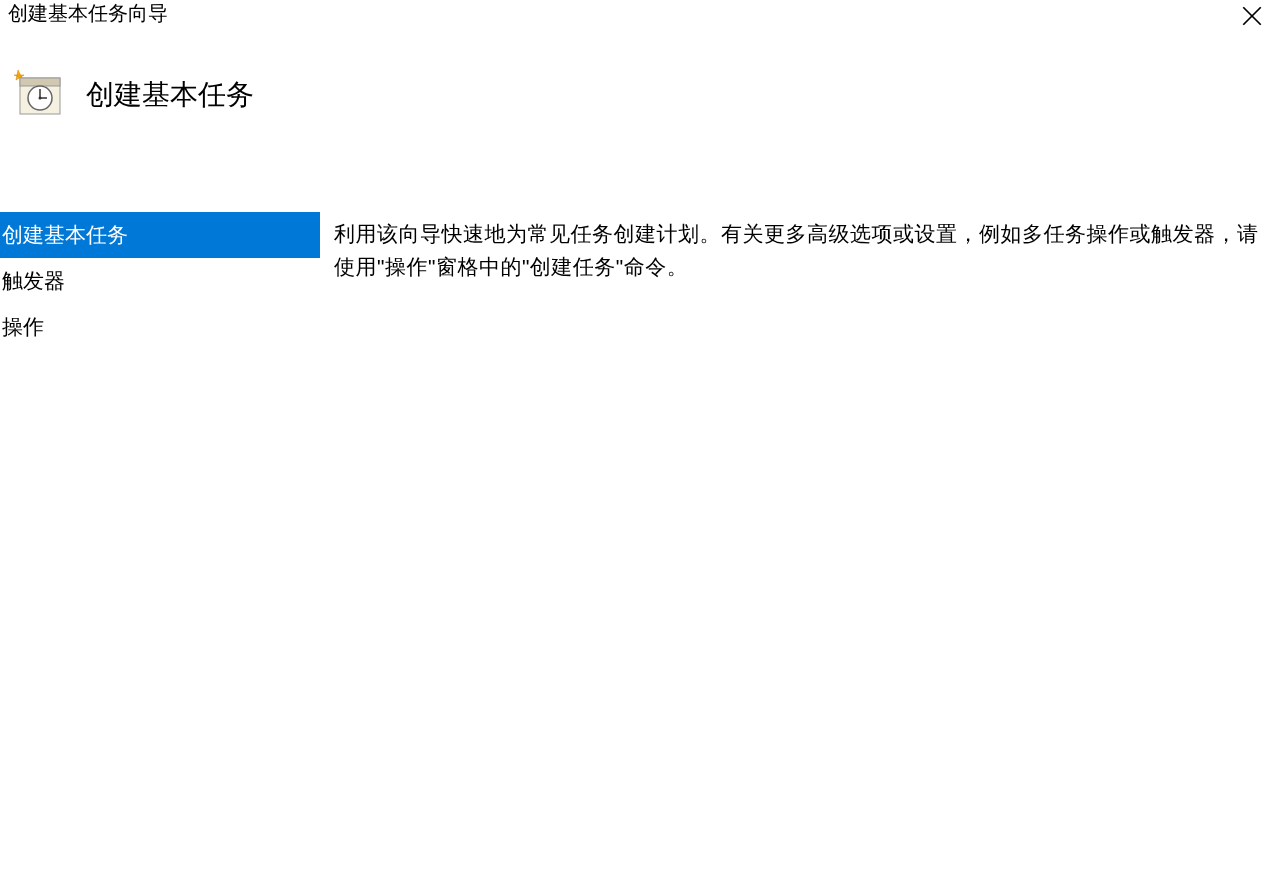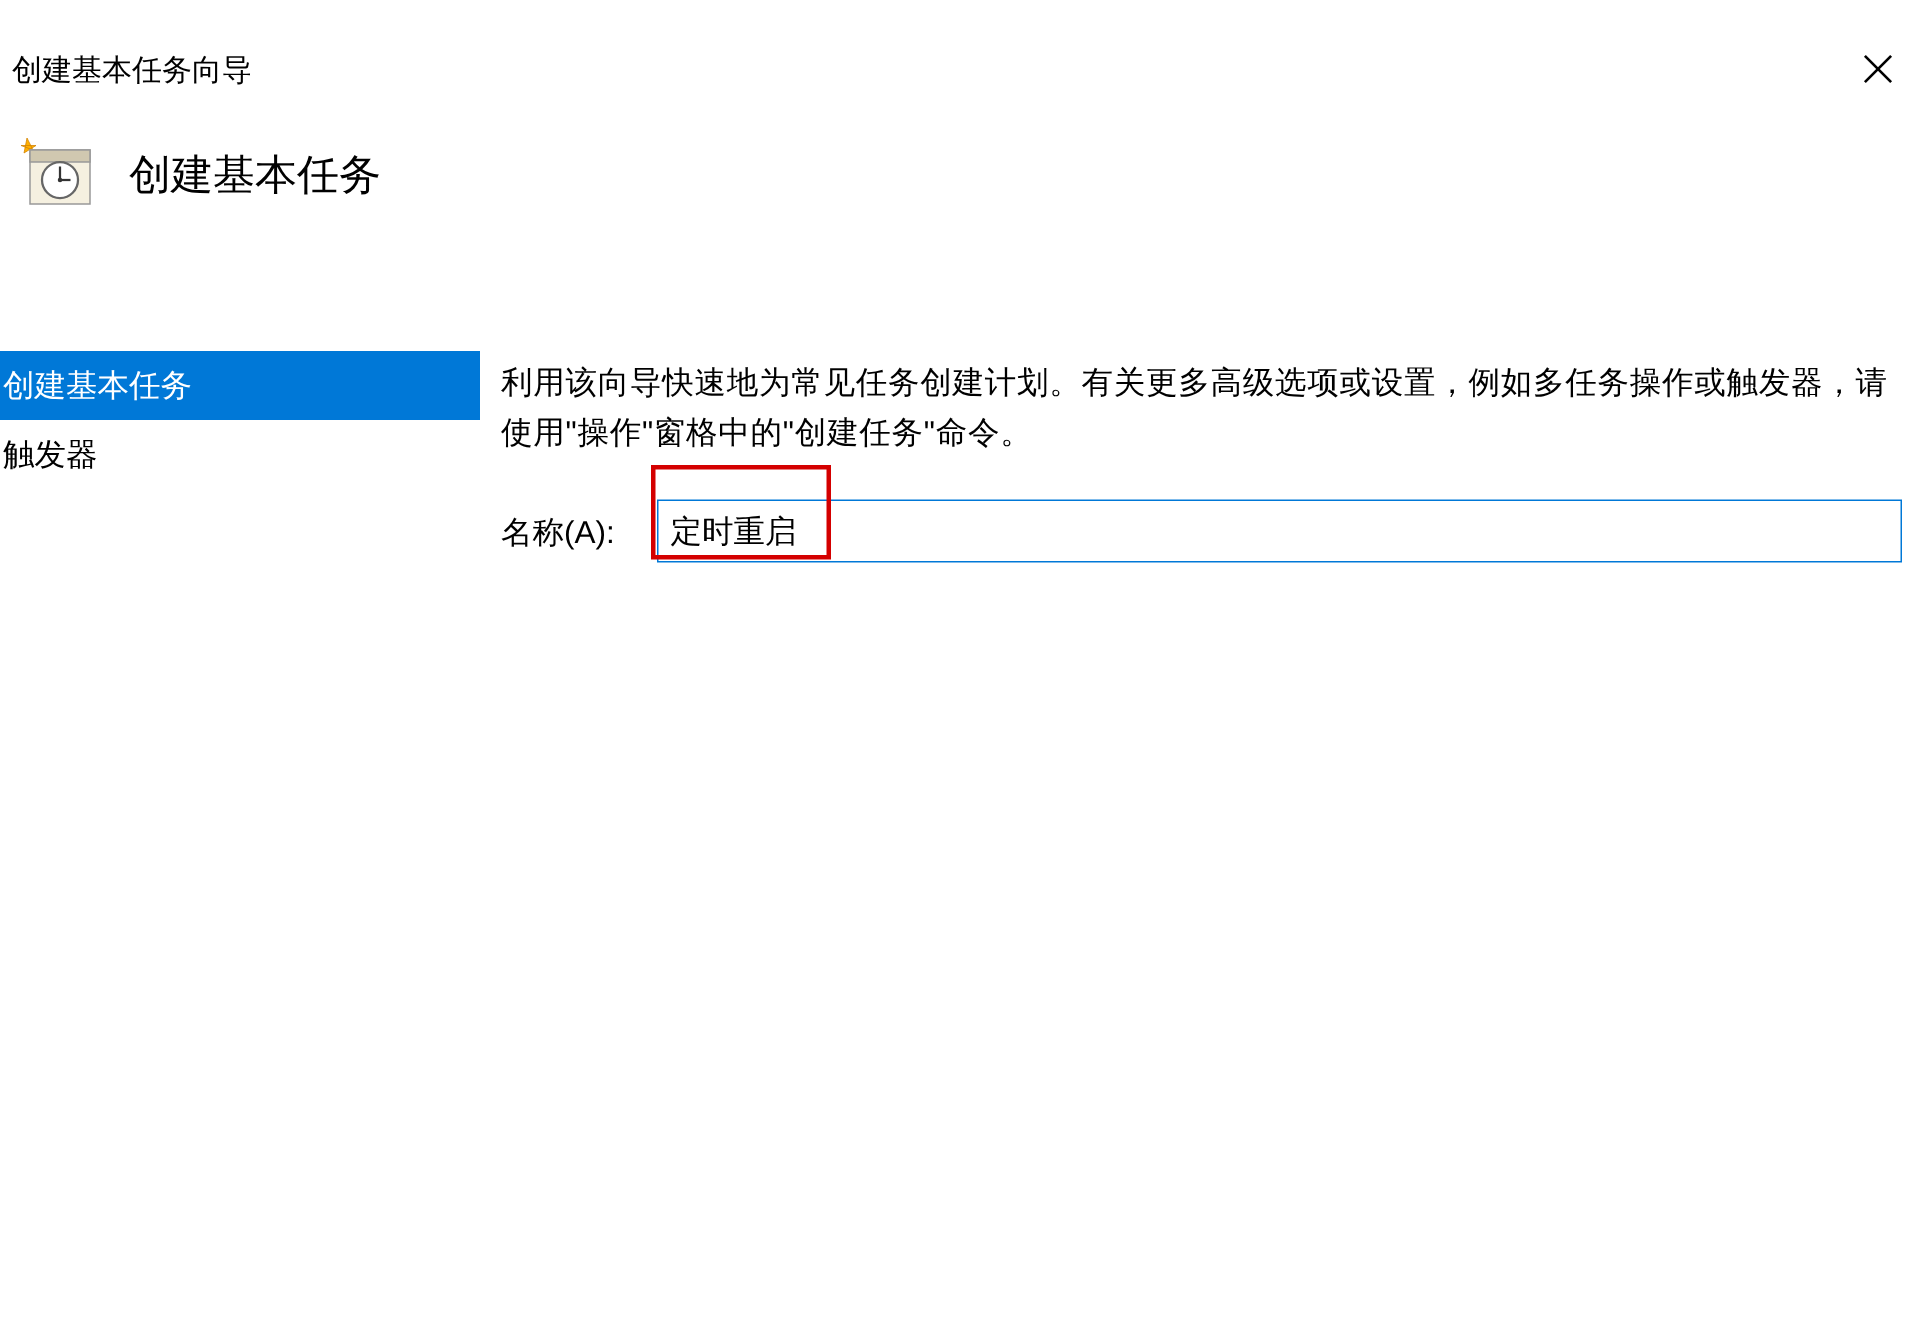--- a/index.html
+++ b/index.html
@@ -11,24 +11,23 @@
       font-family: "Microsoft YaHei", "SimSun", sans-serif;
       background: #ffffff;
       width: 1280px;
       height: 885px;
       overflow: hidden;
       position: relative;
     }
     .titlebar {
       height: 48px;
       display: flex;
-      align-items: center;
+      align-items: flex-start;
       justify-content: space-between;
       padding: 0 12px 0 8px;
-      margin-top: 22px;
     }
     .titlebar-title {
       font-size: 20px;
       color: #000;
     }
     .close-btn {
       font-size: 28px;
       cursor: pointer;
       width: 32px;
       height: 32px;
@@ -160,27 +159,21 @@
       <circle cx="28" cy="30" r="1.5" fill="#333"></circle>
     </svg>
   </div>
   <div class="wizard-heading">创建基本任务</div>
 </div>
 
 <div class="content-area">
   <div class="sidebar">
     <div class="sidebar-item active">创建基本任务</div>
     <div class="sidebar-item">触发器</div>
+    <div class="sidebar-item">操作</div>
   </div>
 
   <div class="main-panel">
     <div class="description-text">利用该向导快速地为常见任务创建计划。有关更多高级选项或设置，例如多任务操作或触发器，请使用"操作"窗格中的"创建任务"命令。</div>
 
-    <div class="field-row">
-      <div class="field-label">名称(A):</div>
-      <div class="name-input-wrapper">
-        <input type="text" class="name-input" value="定时重启" style="">
-        <div class="highlight-box"></div>
-      </div>
-    </div>
 
   </div>
 </div>
 
 </body></html>

